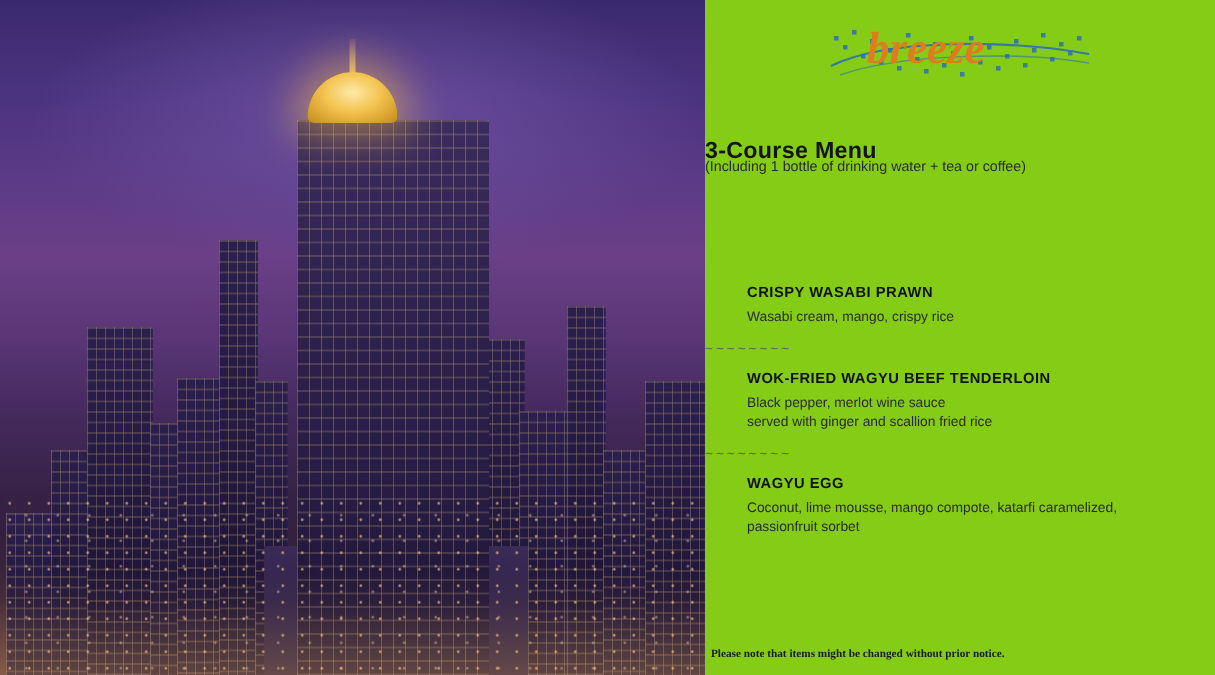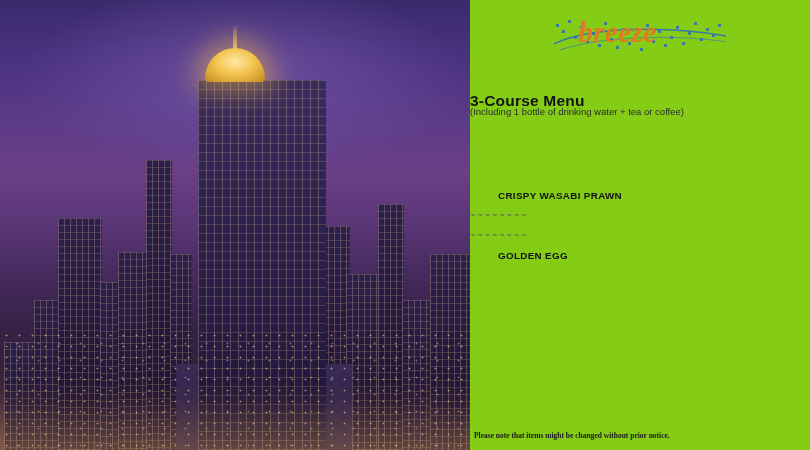--- a/index.html
+++ b/index.html
@@ -292,28 +292,36 @@
       </div>
     </div>
 
     <div class="menu-title">3-Course Menu</div>
     <div class="menu-sub">(Including 1 bottle of drinking water + tea or coffee)</div>
 
     <div class="courses">
 
       <div class="course">
         <div class="course-name">CRISPY WASABI PRAWN</div>
+        <div class="course-desc">Wasabi cream, mango, crispy rice</div>
       </div>
 
       <div class="sep">~~~~~~~~</div>
 
+      <div class="course">
+        <div class="course-name">WOK-FRIED WAGYU BEEF TENDERLOIN</div>
+        <div class="course-desc">Black pepper, merlot wine sauce
+served with ginger and scallion fried rice</div>
+      </div>
 
       <div class="sep">~~~~~~~~</div>
 
       <div class="course">
-        <div class="course-name">GOLDEN EGG</div>
+        <div class="course-name">WAGYU EGG</div>
+        <div class="course-desc">Coconut, lime mousse, mango compote, katarfi caramelized,
+passionfruit sorbet</div>
       </div>
 
     </div>
 
     <div class="footnote">Please note that items might be changed without prior notice.</div>
   </div>
 </div>
 
 </body></html>

